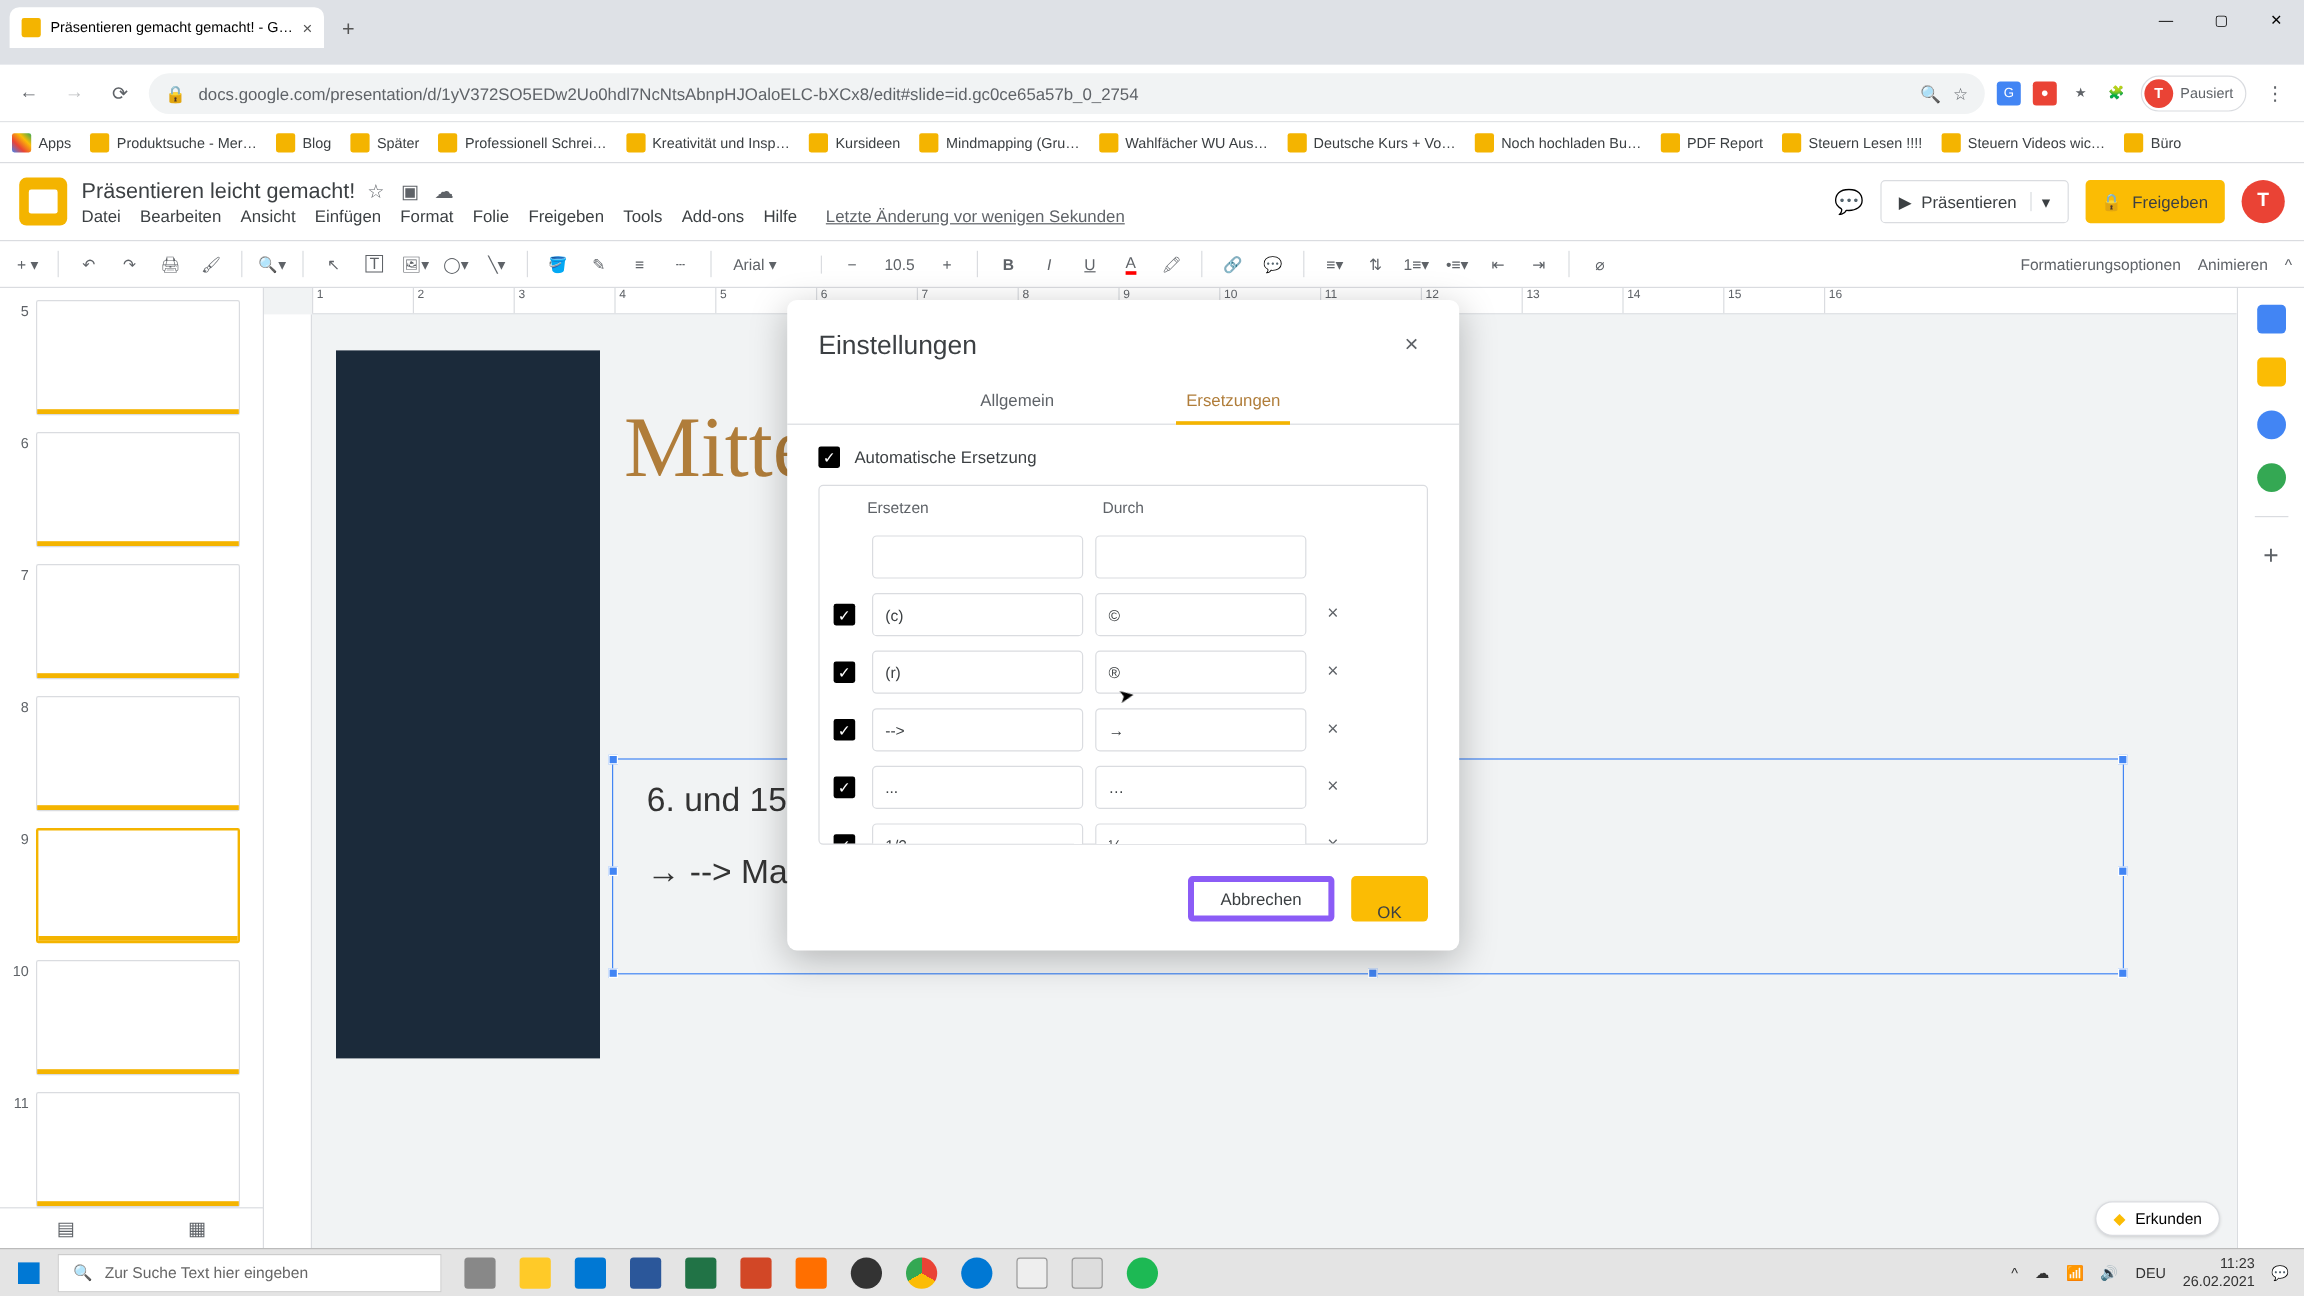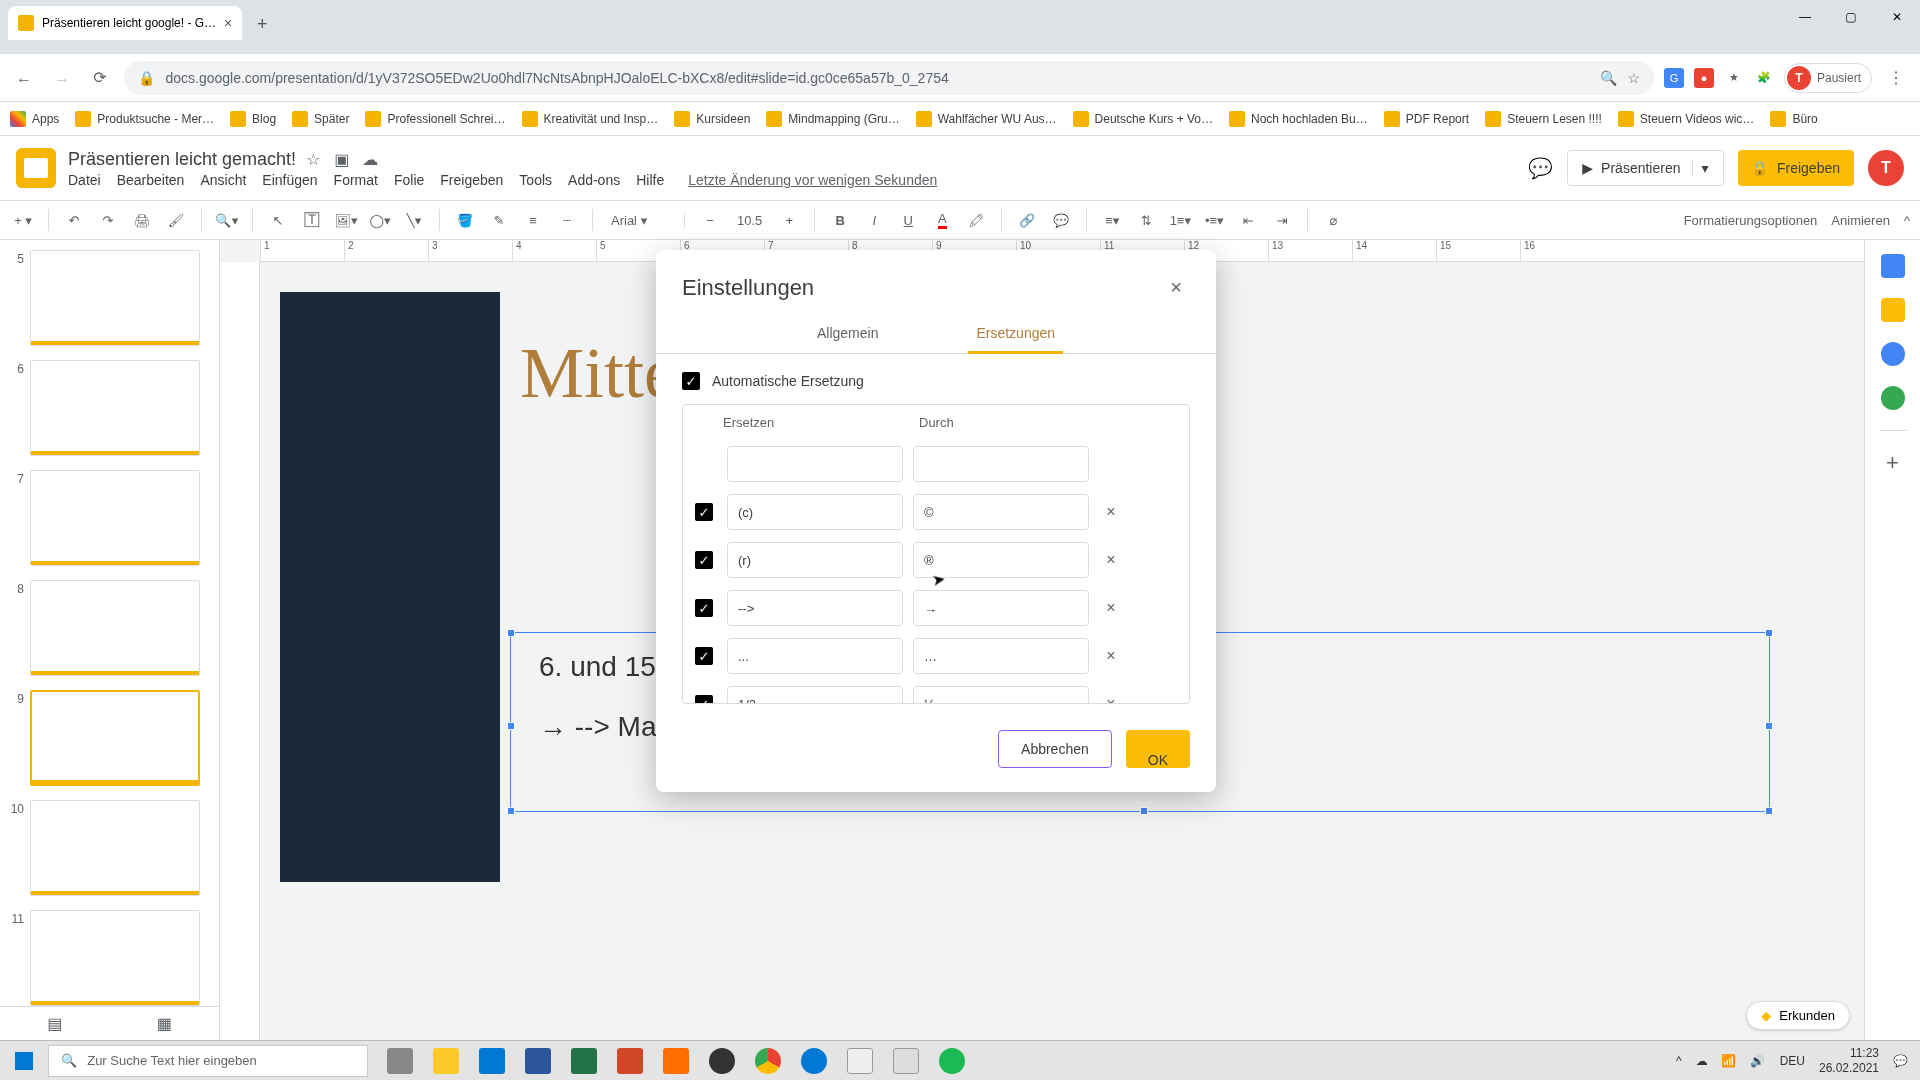--- a/index.html
+++ b/index.html
@@ -78,36 +78,36 @@
 
     .footer-tools { position:absolute; bottom:40px; left:0; width:220px; height:34px; background:#fff; border-top:1px solid #dadce0; border-right:1px solid #dadce0; display:flex; align-items:center; justify-content:space-around; font-size:16px; color:#5f6368; }
     .explore-chip { position:absolute; bottom:50px; right:70px; background:#fff; border:1px solid #dadce0; border-radius:18px; padding:6px 14px; font-size:13px; display:flex; align-items:center; gap:8px; box-shadow:0 1px 3px rgba(0,0,0,.15); }
 
     
     .modal { position:absolute; top:250px; left:656px; width:560px; background:#fff; border-radius:8px; box-shadow:0 8px 30px rgba(0,0,0,0.25); z-index:100; padding-bottom:20px; }
     .modal-header { display:flex; align-items:center; padding:22px 26px 12px; }
     .modal-title { font-size:22px; color:#3c4043; flex:1; }
     .modal-close { font-size:20px; color:#5f6368; cursor:pointer; padding:4px 8px; }
     .modal-tabs { display:flex; justify-content:center; gap:90px; border-bottom:1px solid #dadce0; }
-    .modal-tab { padding:10px 4px 12px; font-size:14px; color:#5f6368; cursor:pointer; position:relative; }
+    .modal-tab { padding:10px 4px 12px; font-size:14px; color:#5f6368; cursor:pointer; position:relative;margin-left:12px; }
     .modal-tab.active { color:#b07d3a; font-weight:500; }
     .modal-tab.active::after { content:""; position:absolute; bottom:-1px; left:-4px; right:-4px; height:3px; background:#f4b400; }
     .modal-body { padding:18px 26px 10px; }
     .auto-row { display:flex; align-items:center; gap:12px; font-size:14px; color:#3c4043; margin-bottom:14px; }
     .chk { width:18px; height:18px; background:#000; color:#fff; display:flex; align-items:center; justify-content:center; font-size:13px; border-radius:2px; cursor:pointer; }
     .sub-table { border:1px solid #dadce0; border-radius:4px; max-height:300px; overflow-y:auto; position:relative; }
     .sub-header { display:flex; padding:10px 12px; font-size:13px; color:#5f6368; font-weight:500; }
     .sub-header .col-r{width:180px;} .sub-header .col-d{width:180px;margin-left:16px;}
     .sub-row { display:flex; align-items:center; padding:6px 12px; gap:10px; }
     .sub-input { width:176px; height:36px; border:1px solid #dadce0; border-radius:4px; padding:0 10px; font-size:13px; color:#3c4043; }
     .row-del { width:24px; text-align:center; font-size:16px; color:#5f6368; cursor:pointer; }
     .sub-row .chk-cell{width:22px;}
     .modal-footer { display:flex; justify-content:flex-end; gap:14px; padding:16px 26px 4px; }
     .btn { height:38px; padding:0 22px; border-radius:4px; font-size:14px; display:flex; align-items:center; cursor:pointer; }
-    .btn-cancel { border:1px solid #8b5cf6; color:#3c4043; background:#fff; }
+    .btn-cancel { border:5px solid #8b5cf6; color:#3c4043; background:#fff; }
     .btn-ok { background:#fbbc04; color:#3c4043; font-weight:500;align-items:flex-end; }
 
     
     .cursor-ptr { position:absolute; top:570px; left:932px; font-size:16px; z-index:200; pointer-events:none; transform:rotate(-10deg); }
 
     
     .taskbar { position:absolute; bottom:0; left:0; right:0; height:40px; background:#e4e4e4; display:flex; align-items:center; border-top:1px solid #bbb; }
     .start-btn { width:48px; height:40px; display:flex; align-items:center; justify-content:center; }
     .start-grid { width:18px; height:18px; background:#0078d4; }
     .search-box { width:320px; height:32px; background:#fff; border:1px solid #ccc; display:flex; align-items:center; padding:0 12px; gap:10px; font-size:13px; color:#666; }
@@ -117,21 +117,21 @@
     .tray { margin-left:auto; display:flex; align-items:center; gap:14px; padding-right:12px; font-size:12px; color:#333; }
     .tray-time { text-align:right; line-height:1.2; }
   </style>
 </head>
 <body>
 
 <div class="browser-top">
   <div class="tab-strip">
     <div class="tab">
       <div class="tab-favicon"></div>
-      <span>Präsentieren leicht google! - G…</span>
+      <span>Präsentieren gemacht gemacht! - G…</span>
       <span class="tab-close">×</span>
     </div>
     <div class="new-tab">+</div>
   </div>
   <div class="window-controls">
     <div class="win-btn">―</div>
     <div class="win-btn">▢</div>
     <div class="win-btn close">✕</div>
   </div>
 </div>

